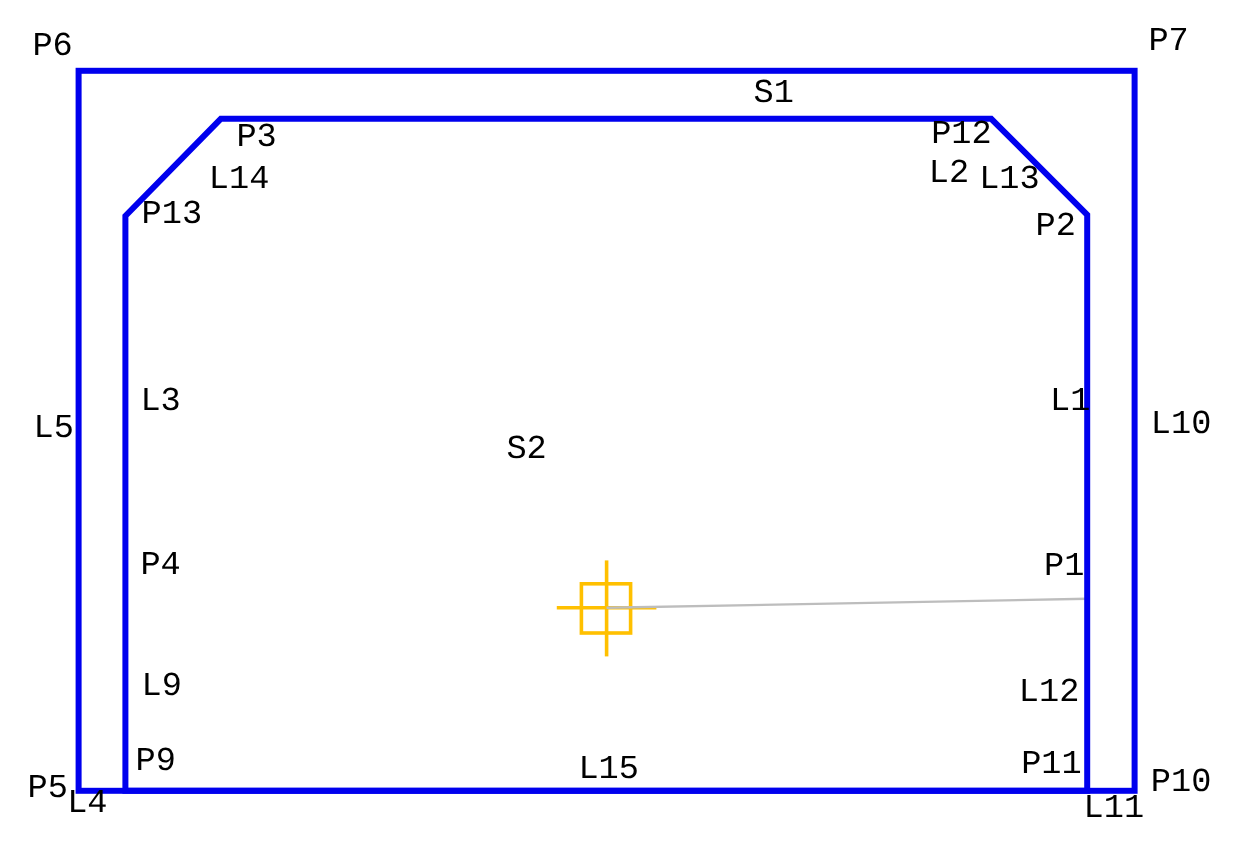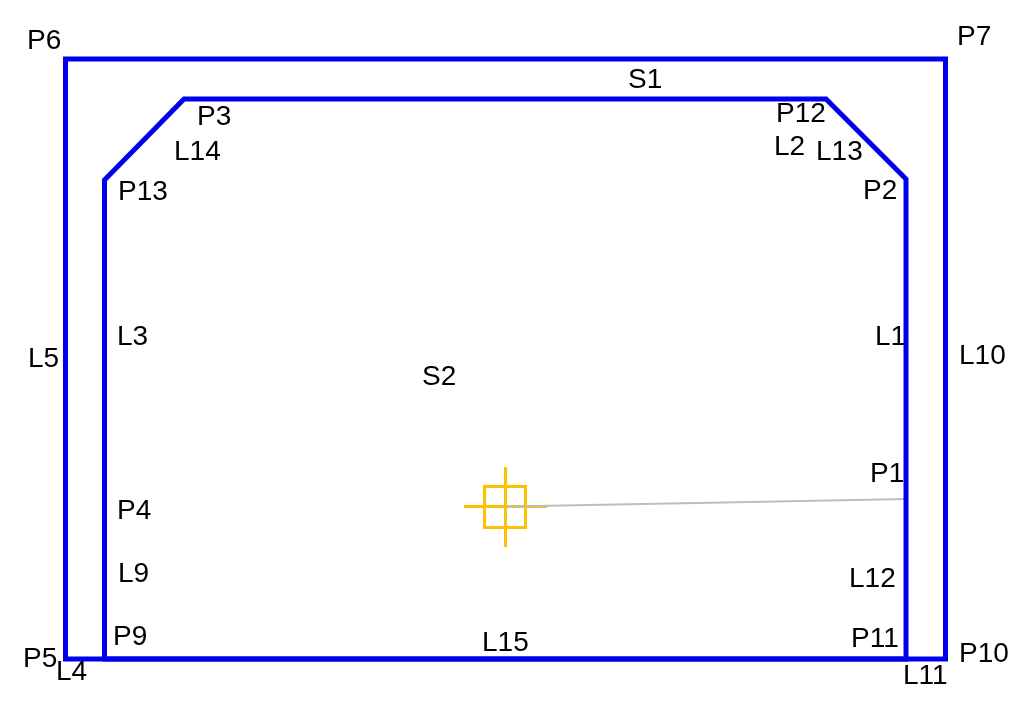--- a/index.html
+++ b/index.html
@@ -6,21 +6,21 @@
     margin: 0;
     padding: 0;
     background: #ffffff;
   }
   .canvas {
     position: relative;
     width: 1029px;
     height: 705px;
     background: #ffffff;
     overflow: hidden;
-    font-family: Liberation Sans, sans-serif;
+    font-family: Liberation Mono, monospace;
   }
   .geo {
     position: absolute;
     left: 0;
     top: 0;
   }
   .lbl {
     position: absolute;
     font-size: 28px;
     line-height: 1;
@@ -50,29 +50,29 @@
   </svg>
 
   <span class="lbl" style="left:27px;  top:26px">P6</span>
   <span class="lbl" style="left:957px; top:22px">P7</span>
   <span class="lbl" style="left:628px; top:65px">S1</span>
   <span class="lbl" style="left:197px; top:102px">P3</span>
   <span class="lbl" style="left:776px; top:99px">P12</span>
   <span class="lbl" style="left:774px; top:132px">L2</span>
   <span class="lbl" style="left:816px; top:137px">L13</span>
   <span class="lbl" style="left:174px; top:137px">L14</span>
-  <span class="lbl" style="left:118px; top:177px">P13</span>
+  <span class="lbl" style="left:118px; top:166px">P13</span>
   <span class="lbl" style="left:863px; top:176px">P2</span>
   <span class="lbl" style="left:28px;  top:344px">L5</span>
   <span class="lbl" style="left:117px; top:322px">L3</span>
   <span class="lbl" style="left:875px; top:322px">L1</span>
   <span class="lbl" style="left:959px; top:341px">L10</span>
   <span class="lbl" style="left:422px; top:362px">S2</span>
   <span class="lbl" style="left:870px; top:459px">P1</span>
-  <span class="lbl" style="left:117px; top:496px">P4</span>
+  <span class="lbl" style="left:117px; top:458px">P4</span>
   <span class="lbl" style="left:118px; top:559px">L9</span>
   <span class="lbl" style="left:849px; top:564px">L12</span>
   <span class="lbl" style="left:113px; top:622px">P9</span>
   <span class="lbl" style="left:851px; top:624px">P11</span>
   <span class="lbl" style="left:23px;  top:644px">P5</span>
   <span class="lbl" style="left:959px; top:639px">P10</span>
   <span class="lbl" style="left:56px;  top:657px">L4</span>
   <span class="lbl" style="left:482px; top:628px">L15</span>
   <span class="lbl" style="left:903px; top:661px">L11</span>
 

